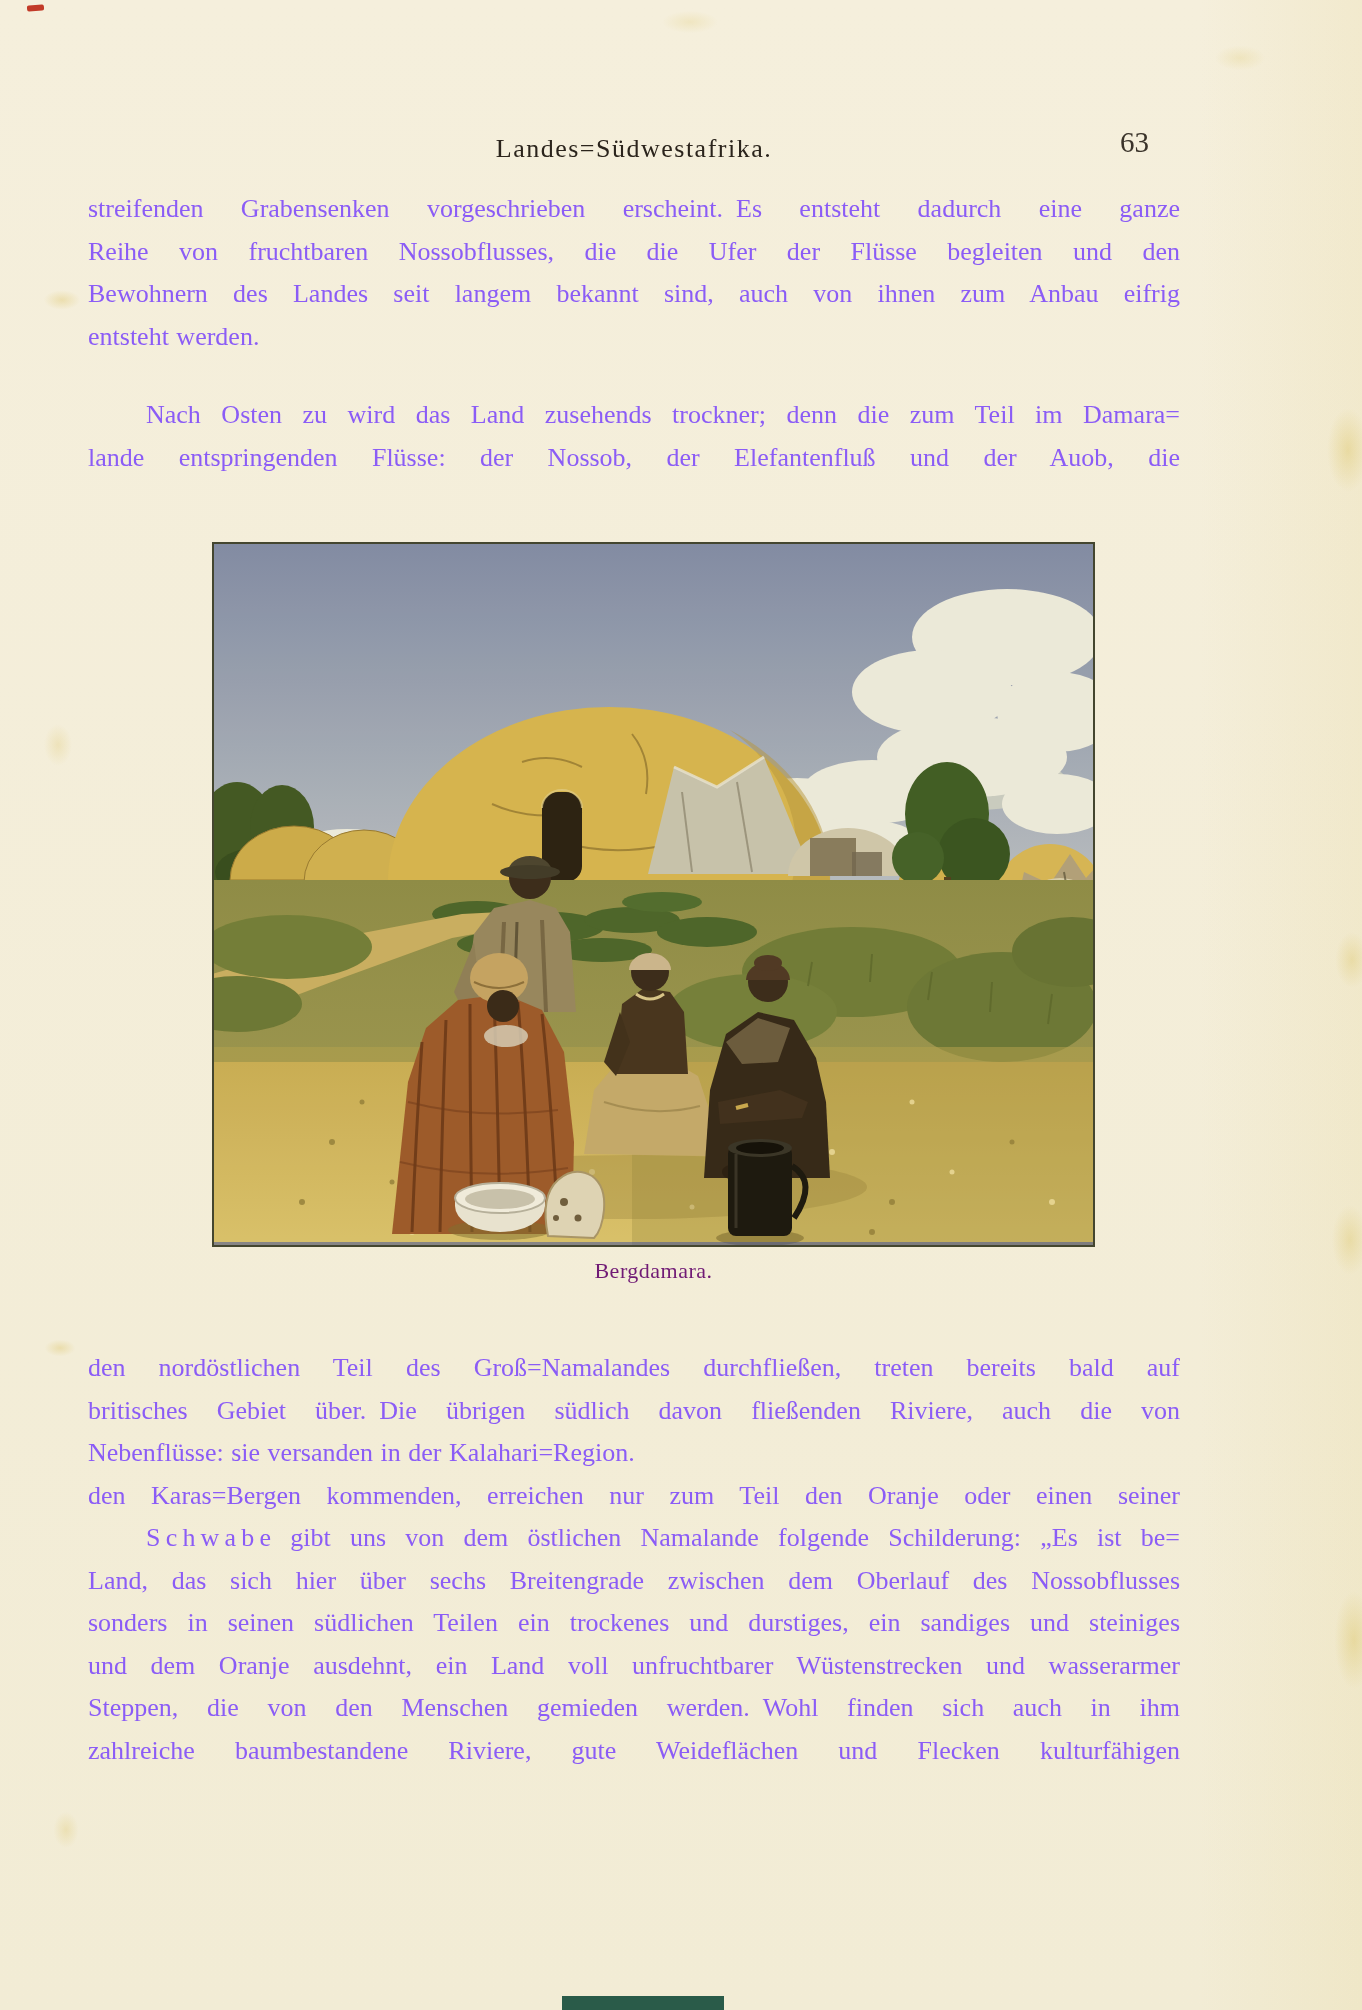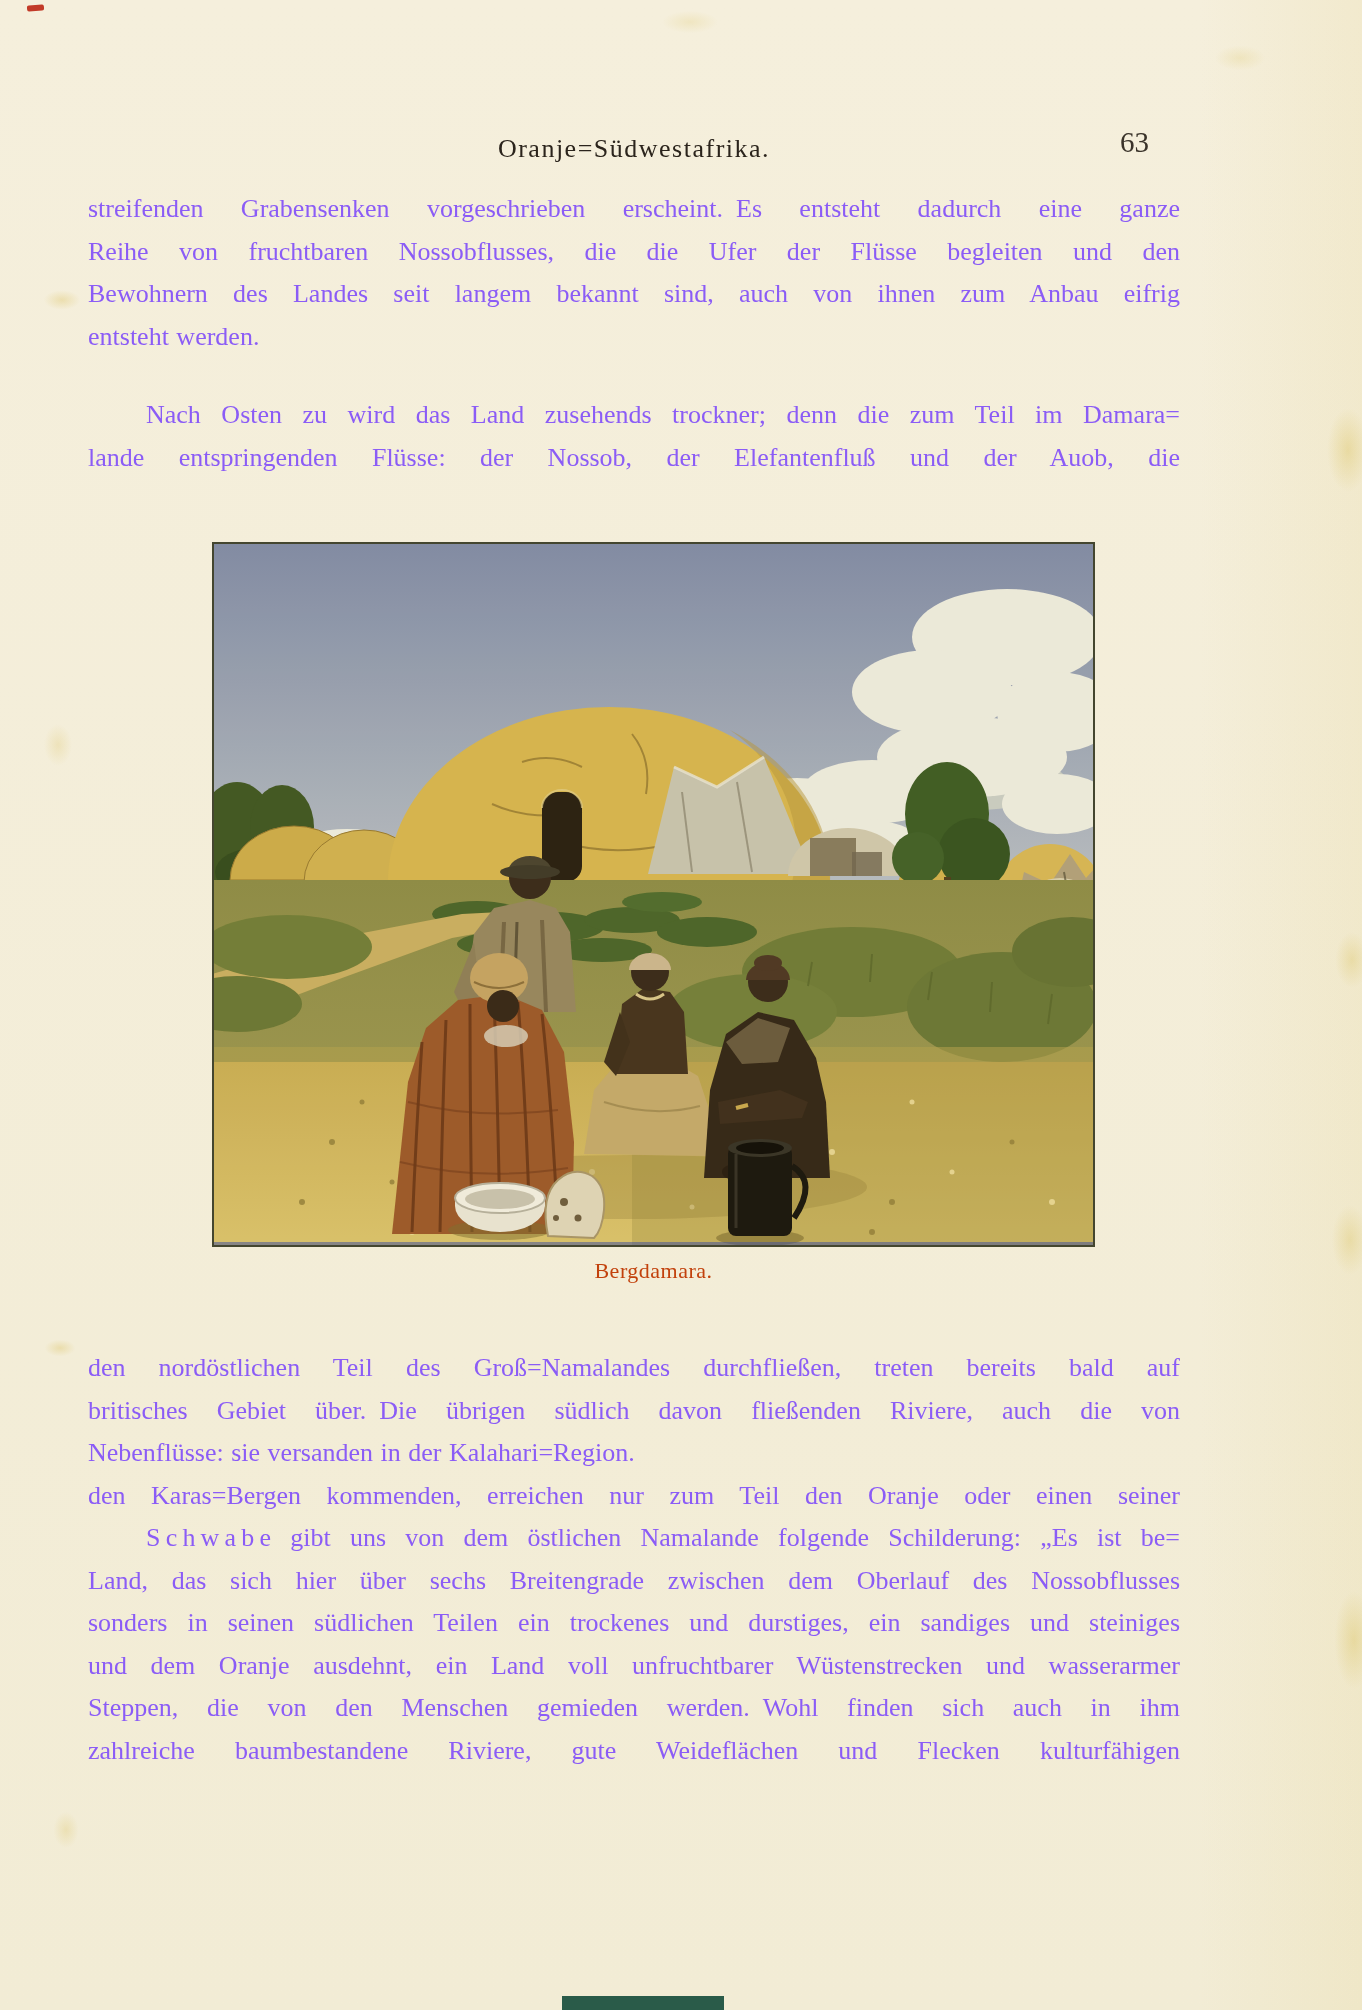--- a/index.html
+++ b/index.html
@@ -30,32 +30,32 @@
   .line{text-align:justify;text-align-last:justify;white-space:normal;}
   .line.end{text-align-last:left;}
   .line.ind{text-indent:58px;}
   .blockA{top:188px;}
   .blockB{top:360px;margin-top:34px;}
   .blockC{top:1347px;}
   .blockD{top:1517px;}
   .figure{position:absolute;top:542px;left:212px;width:883px;height:705px;}
   .figure svg{display:block;}
   .caption{position:absolute;top:1258px;left:212px;width:883px;text-align:center;
-    font-size:22px;color:#c2410c;letter-spacing:.5px;}
+    font-size:22px;color:#701a75;letter-spacing:.5px;}
   .corner-mark{position:absolute;top:5px;left:27px;width:17px;height:6px;
     background:#c23a28;border-radius:2px;transform:rotate(-4deg);}
   .bottom-mark{position:absolute;top:1996px;left:562px;width:162px;height:14px;
     background:#2a5b49;}
 </style>
 </head>
 <body>
 
 <div class="corner-mark"></div>
 
-<div class="header">Oranje=Südwestafrika.</div>
+<div class="header">Landes=Südwestafrika.</div>
 <div class="pagenum">63</div>
 
 <div class="tblock blockA">
   <div class="line">streifenden Grabensenken vorgeschrieben erscheint. Es entsteht dadurch eine ganze</div>
   <div class="line">Reihe von fruchtbaren Nossobflusses, die die Ufer der Flüsse begleiten und den</div>
   <div class="line">Bewohnern des Landes seit langem bekannt sind, auch von ihnen zum Anbau eifrig</div>
   <div class="line end">entsteht werden.</div>
 </div>
 
 <div class="tblock blockB">

